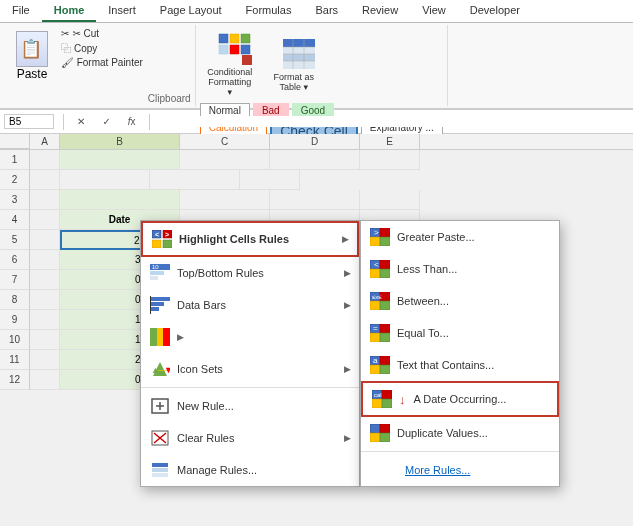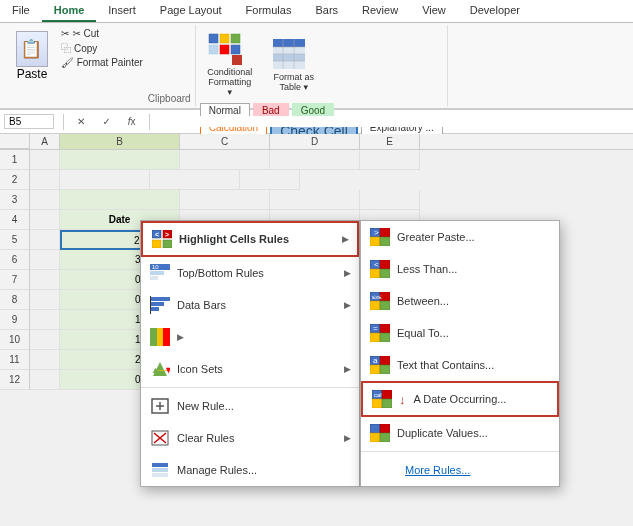--- a/index.html
+++ b/index.html
@@ -16,21 +16,21 @@
     .clipboard-group { display: flex; flex-direction: row; gap: 2px; padding: 2px 4px; border-right: 1px solid #ddd; align-items: flex-start; }
     .paste-btn { display: flex; flex-direction: column; align-items: center; justify-content: center; padding: 4px 8px; cursor: pointer; }
     .paste-icon { width: 32px; height: 36px; background: linear-gradient(180deg, #e8f0ff 0%, #d0d8f0 100%); border: 1px solid #aab; display: flex; align-items: center; justify-content: center; font-size: 18px; }
     .clipboard-sub { display: flex; flex-direction: column; gap: 1px; justify-content: center; }
     .clipboard-item { display: flex; align-items: center; gap: 3px; padding: 1px 3px; cursor: pointer; font-size: 10px; color: #333; white-space: nowrap; }
     .clipboard-group-bottom { font-size: 10px; color: #666; text-align: center; margin-top: auto; }
 
     
     .styles-group { display: flex; flex-direction: column; padding: 2px 4px; border-right: 1px solid #ddd; gap: 2px; }
     .styles-top { display: flex; gap: 4px; align-items: center; }
-    .style-btn-large { display: flex; flex-direction: column; align-items: flex-start; justify-content: center; padding: 3px 6px; cursor: pointer; border: 1px solid transparent; background: transparent; min-width: 50px; }
+    .style-btn-large { display: flex; flex-direction: column; align-items: flex-end; justify-content: center; padding: 3px 6px; cursor: pointer; border: 1px solid transparent; background: transparent; min-width: 50px; }
     .style-btn-icon { width: 36px; height: 36px; display: flex; align-items: center; justify-content: center; }
     .style-btn-label { font-size: 9px; color: #333; text-align: center; }
     .cell-style-row { display: flex; gap: 3px; }
     .cell-style-box { padding: 1px 8px; font-size: 10px; border: 1px solid #aaa; cursor: pointer; }
     .cell-style-normal { background: #fff; color: #333; }
     .cell-style-bad { background: #ffc7ce; color: #9c0006; border-color: #ffc7ce; }
     .cell-style-good { background: #c6efce; color: #276221; border-color: #c6efce; }
     .cell-style-calc { background: #fff; color: #f97316; border-color: #f97316; }
     .check-cell-box { background: #9bc2e6; padding: 1px 8px; font-size: 14px; color: #1f4e79; cursor: pointer; border: 2px solid #2e75b6; }
     .explanatory-box { background: #fff; color: #333; padding: 1px 8px; font-size: 10px; border: 1px solid #aaa; cursor: pointer; }

